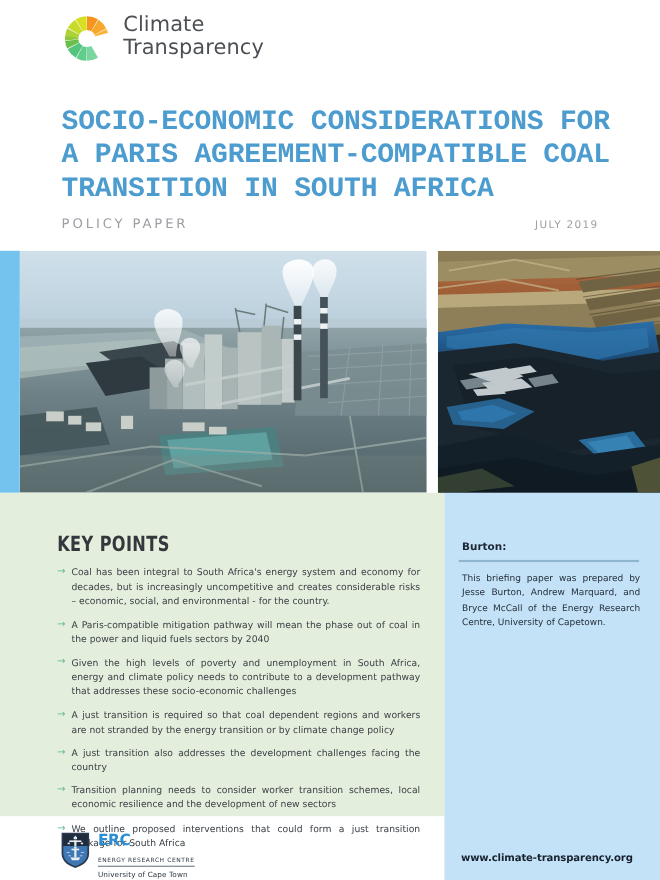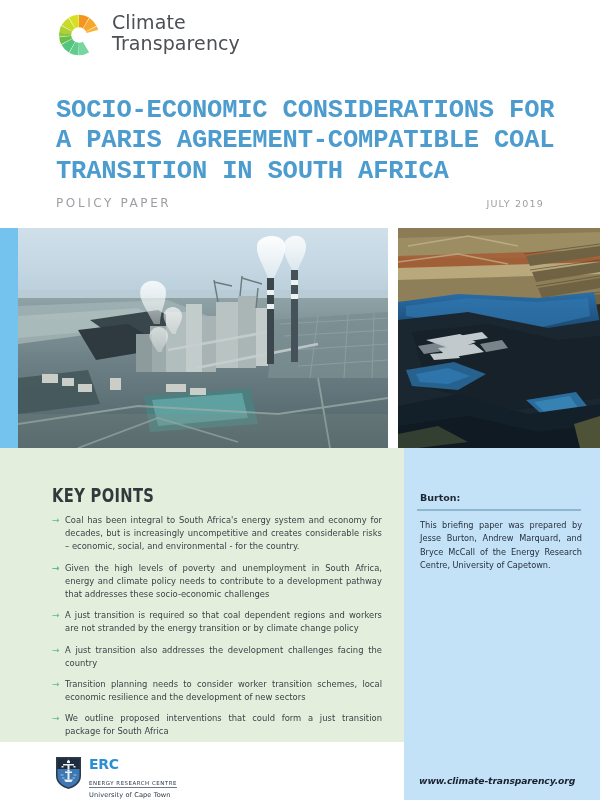--- a/index.html
+++ b/index.html
@@ -255,21 +255,20 @@
 
   .site-url {
     position: absolute;
     left: 419px;
     top: 775px;
     font-family: "DejaVu Sans", sans-serif;
     font-weight: bold;
     font-size: 9.2px;
     color: #18222e;
     letter-spacing: -0.1px;
-    font-style: italic;
   }
 </style>
 </head>
 <body>
 
 <div class="page">
 
   <div class="header">
     <div class="logo-wrap">
       <div class="logo-mark">
@@ -490,20 +489,21 @@
 
   <div class="key-points-heading">KEY POINTS</div>
 
   <ul class="bullets">
     <li class="bullet">
       <span class="bullet-arrow">→</span>
       <span>Coal has been integral to South Africa's energy system and economy for decades, but is increasingly uncompetitive and creates considerable risks – economic, social, and environmental -  for the country.</span>
     </li>
     <li class="bullet">
       <span class="bullet-arrow">→</span>
+      <span>A Paris-compatible mitigation pathway will mean the phase out of coal in the power and liquid fuels sectors by 2040</span>
     </li>
     <li class="bullet">
       <span class="bullet-arrow">→</span>
       <span>Given the high levels of poverty and unemployment in South Africa, energy and climate policy needs to contribute to a development pathway that addresses these socio-economic challenges</span>
     </li>
     <li class="bullet">
       <span class="bullet-arrow">→</span>
       <span>A just transition is required so that coal dependent regions and workers are not stranded by the energy transition or by climate change policy</span>
     </li>
     <li class="bullet">

